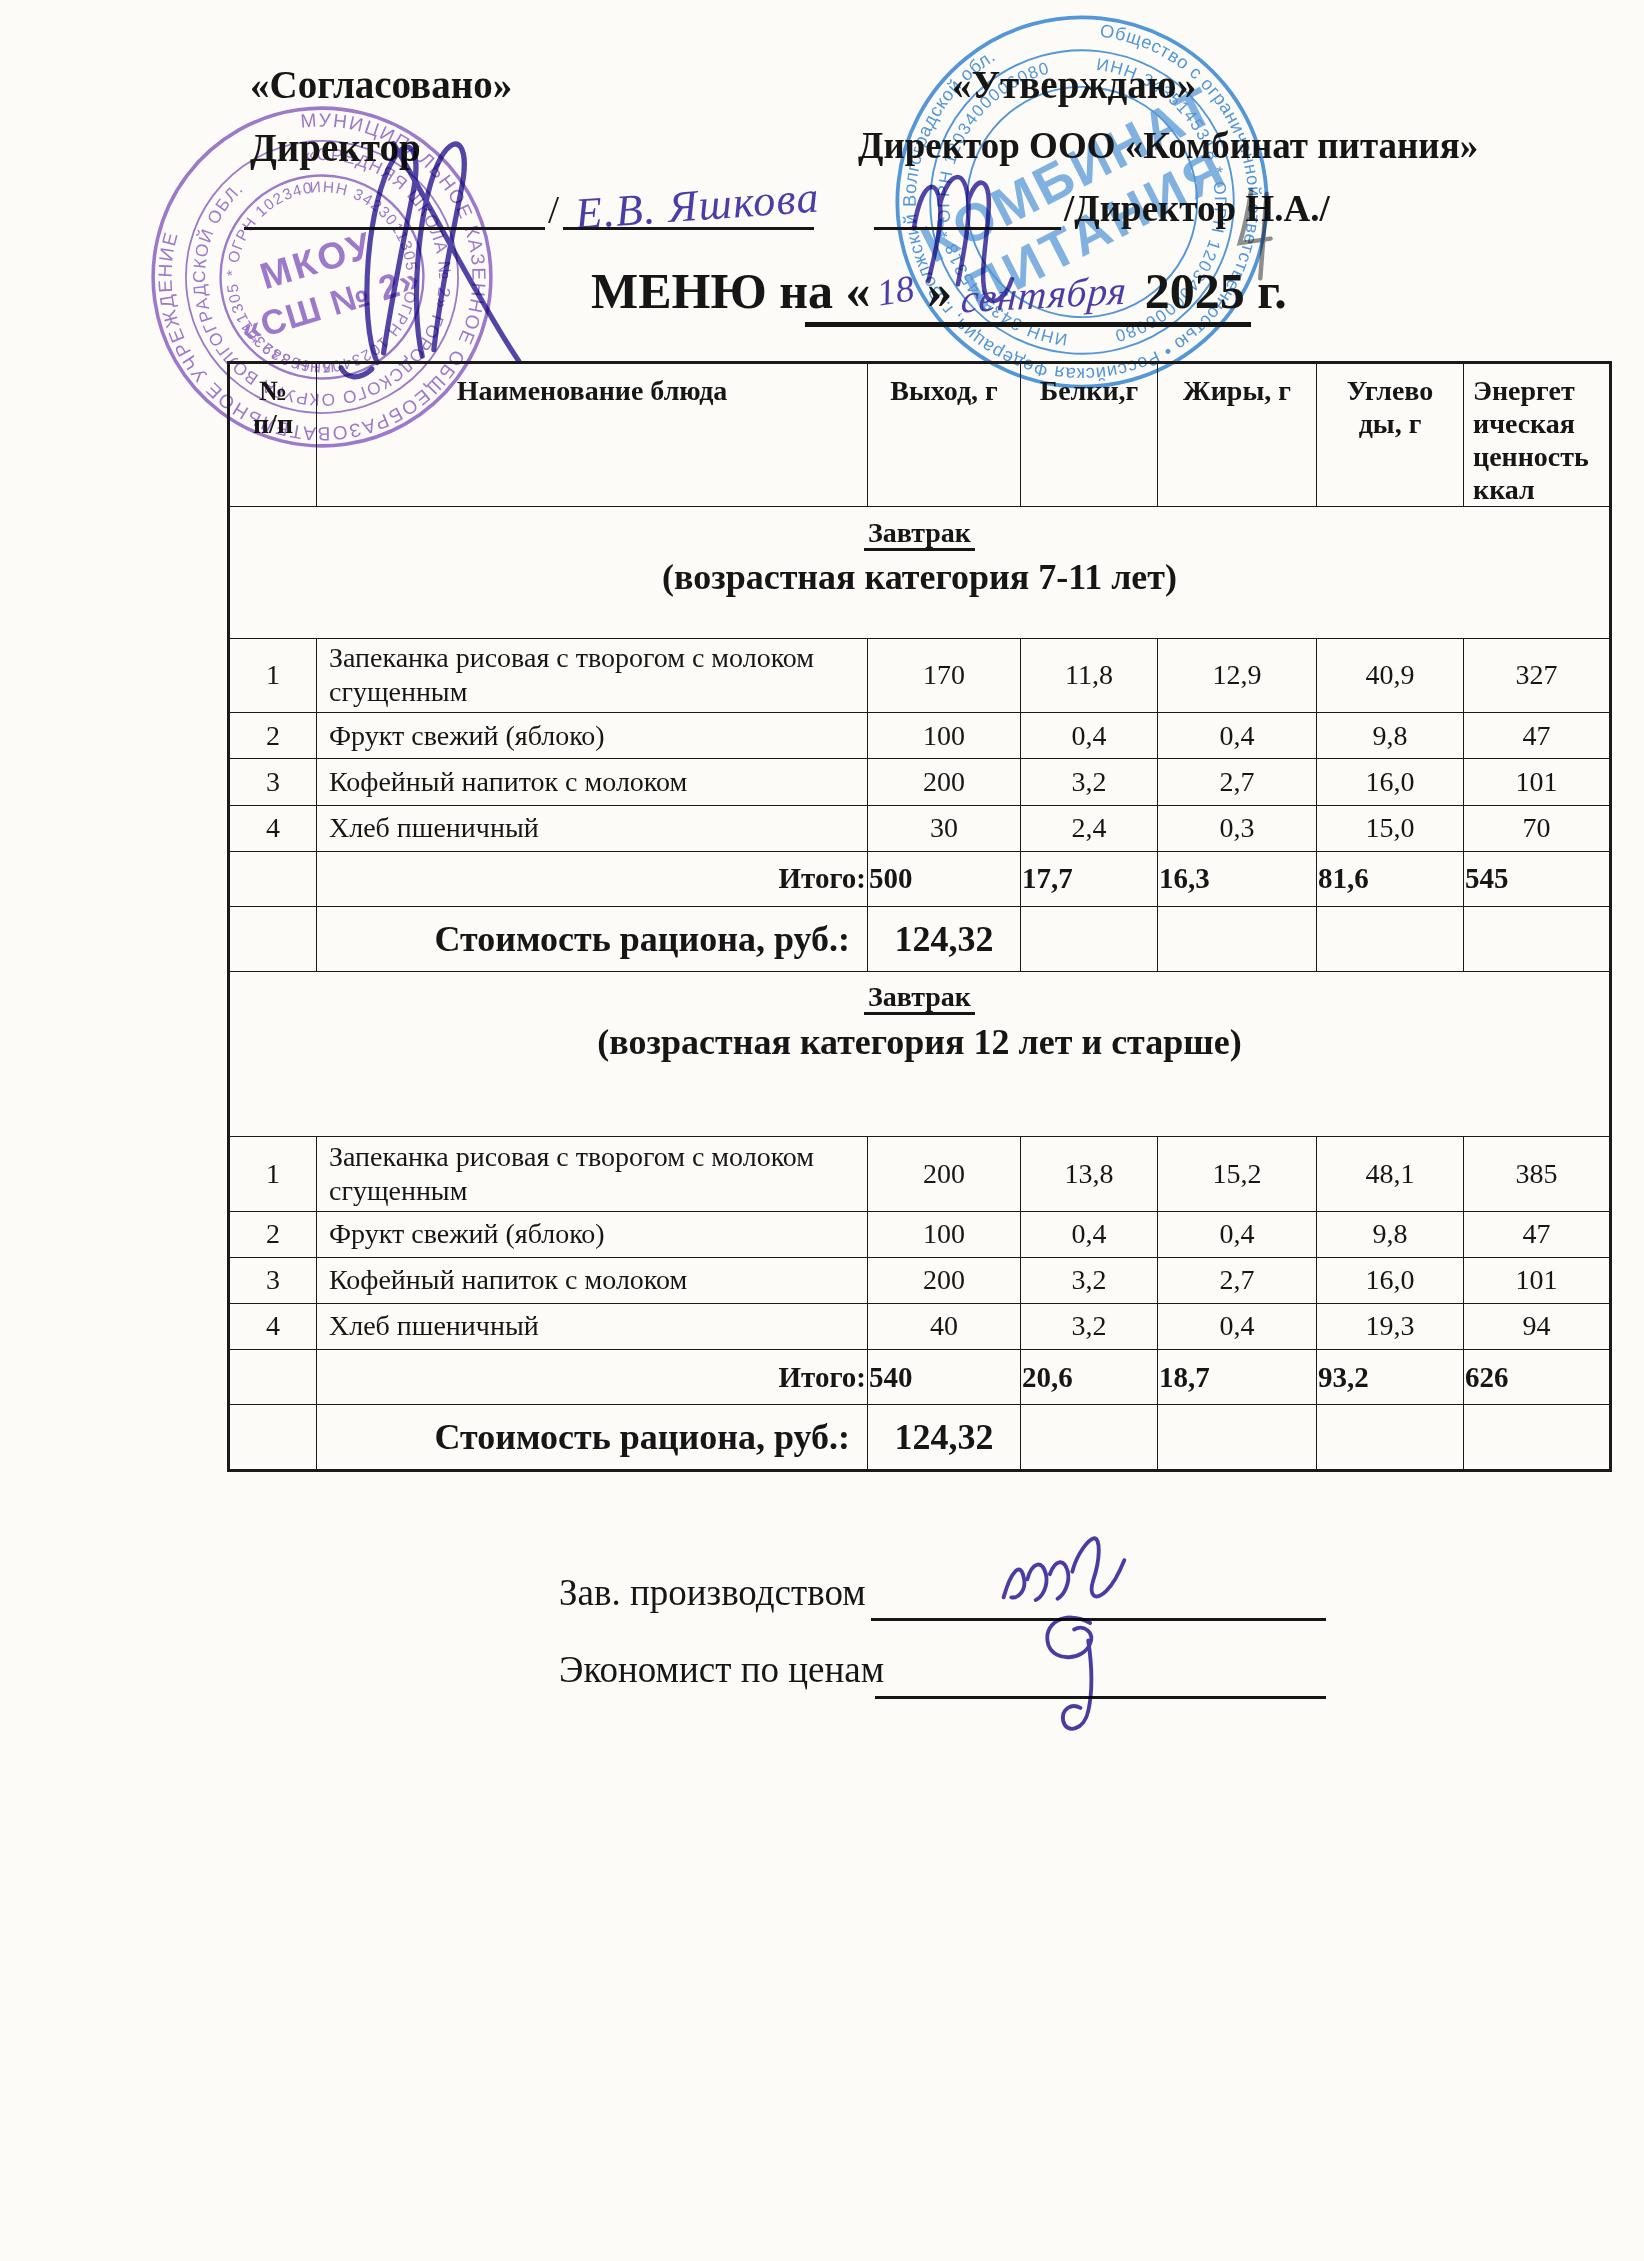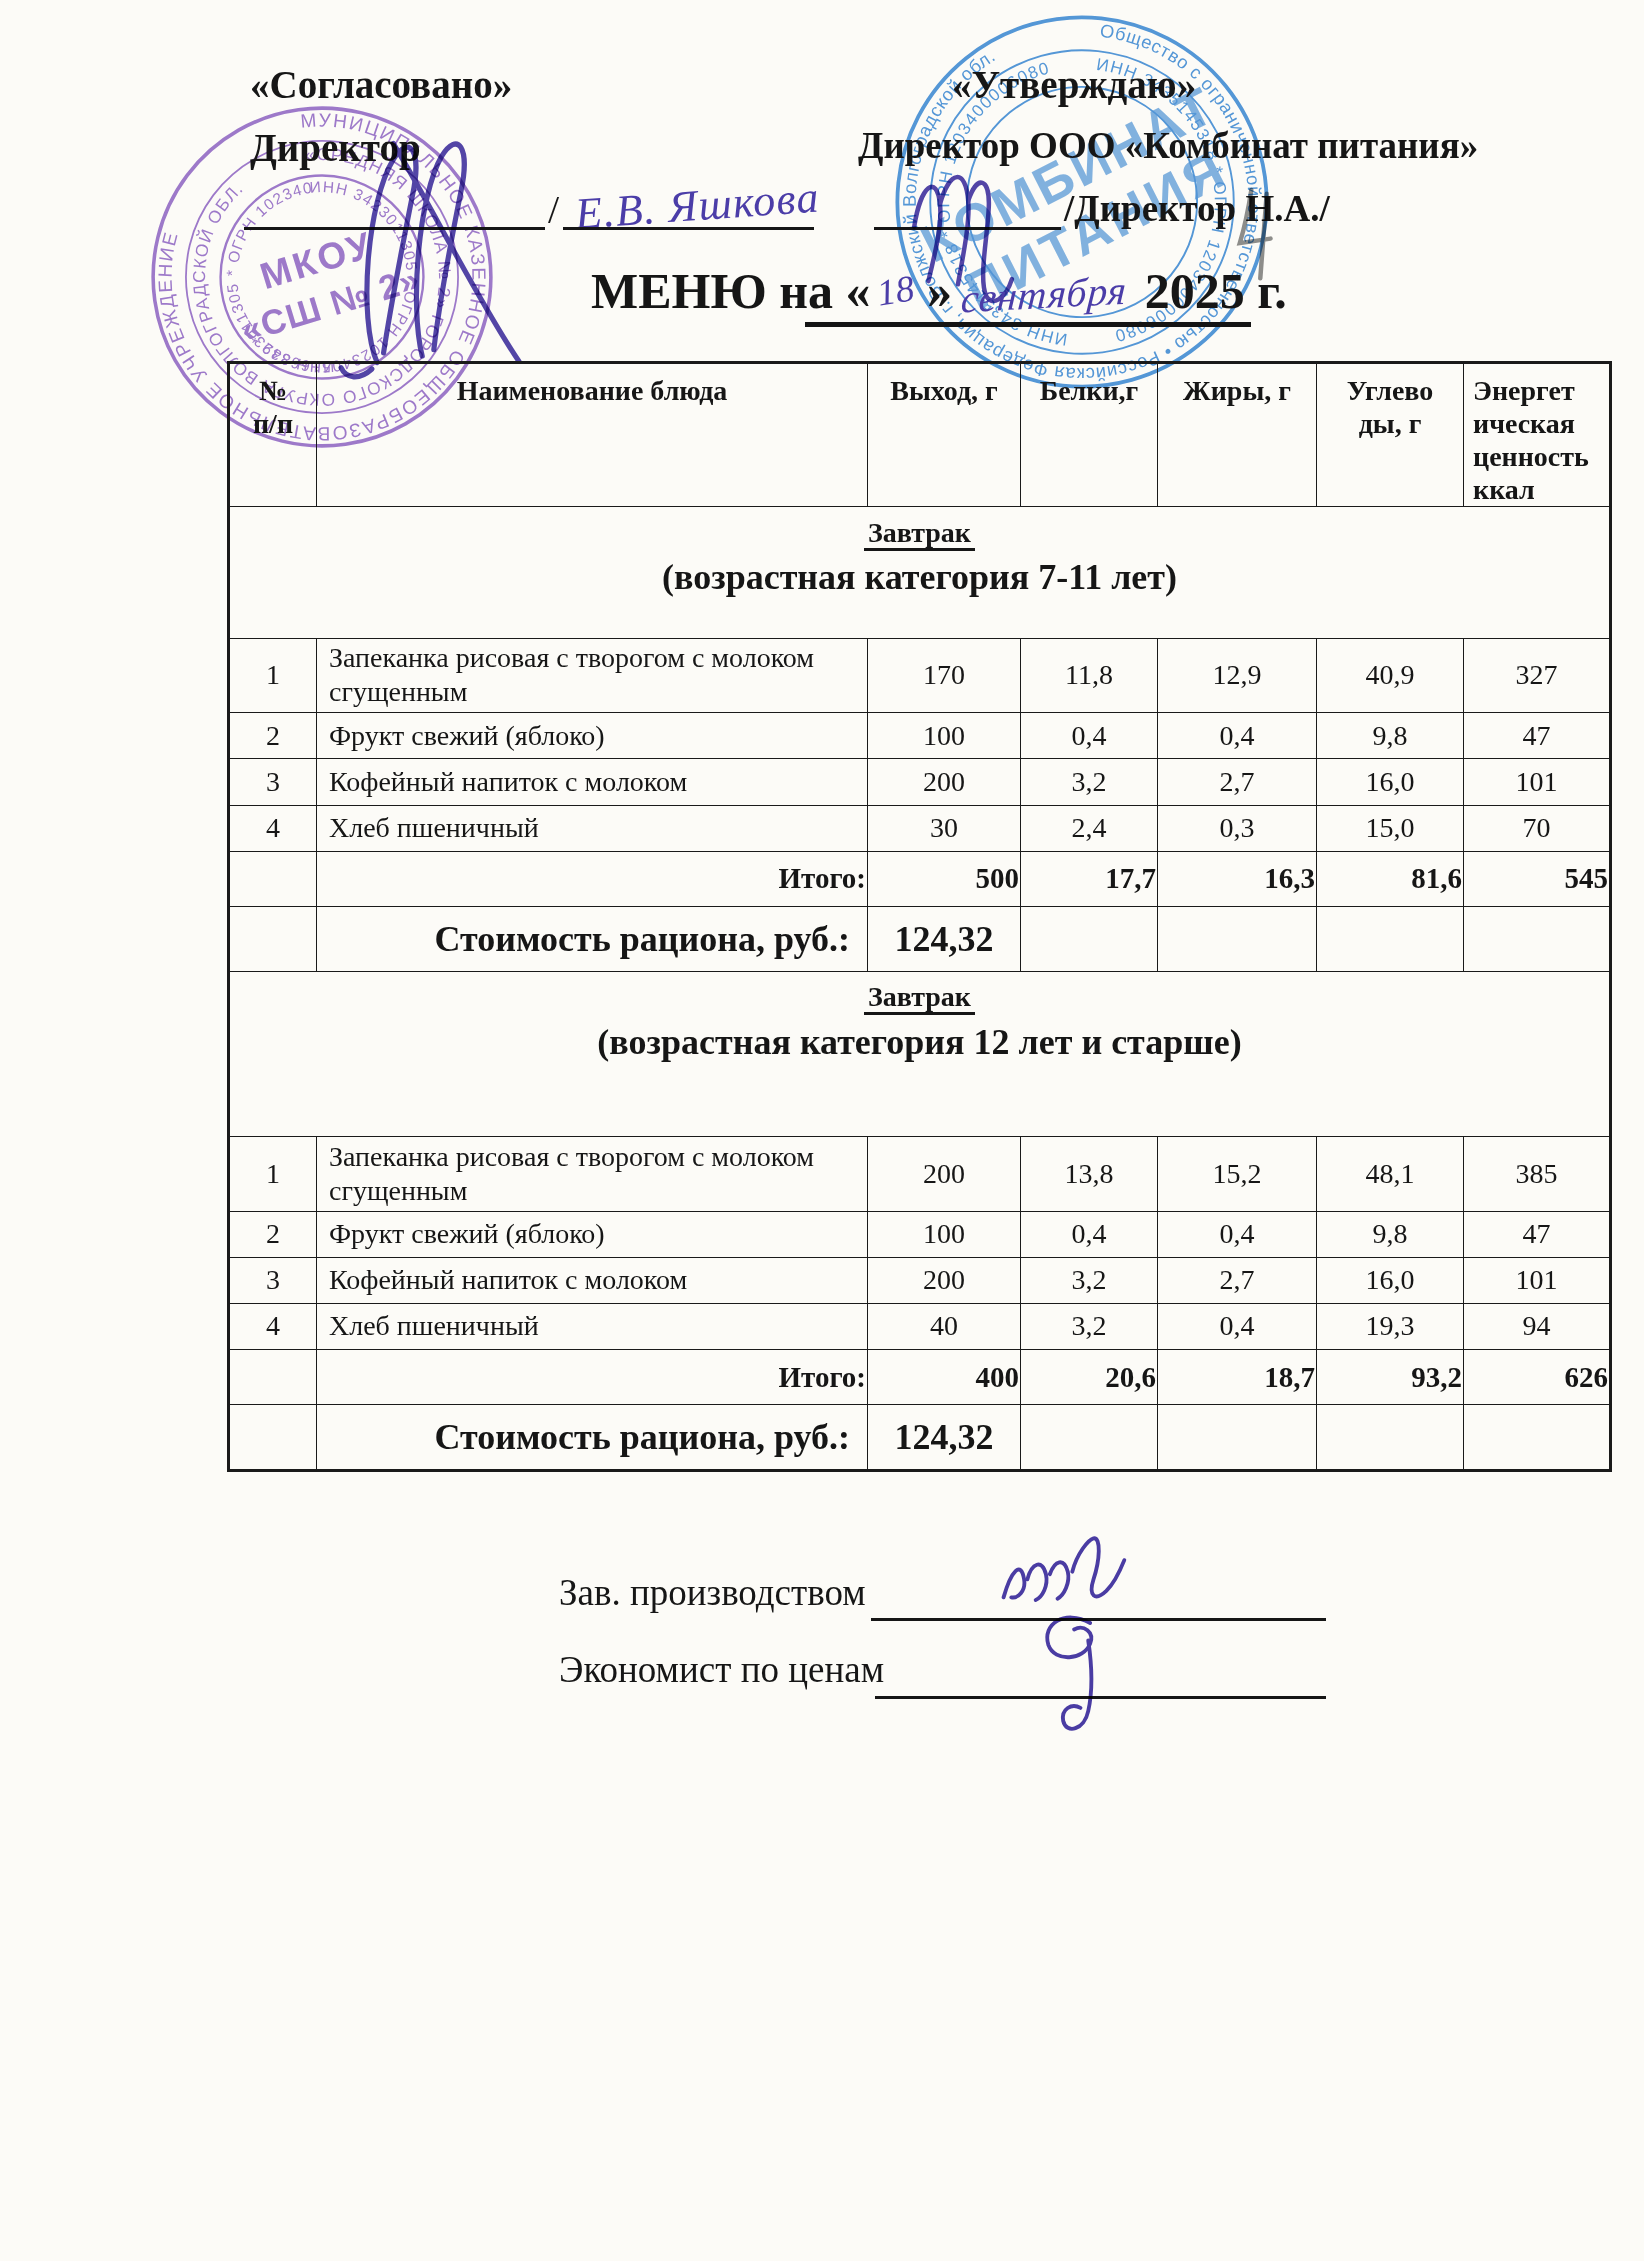--- a/index.html
+++ b/index.html
@@ -47,21 +47,21 @@
     white-space:pre-line;line-height:1.18;height:132px;text-align:center;
   }
   .doc-table thead th.h6{text-align:left;padding-left:9px;}
   .data-row td{font-size:28px;height:40px;text-align:center;line-height:1.22;padding:2.6px 3.9px;vertical-align:middle;}
   .data-row td.col1{text-align:left;padding-left:12px;}
   .section-cell{border-top:3.9px solid #1a1a1a;border-bottom:3.9px solid #1a1a1a;text-align:center;vertical-align:top;padding-top:10.3px;}
   .section-cell-0{height:119px;}
   .section-cell-1{height:153px;}
   .sec-title{font-size:28px;font-weight:bold;border-bottom:3.9px solid #161616;display:inline-block;line-height:1.08;padding:0 3.9px 0 3.9px;}
   .sec-sub{font-size:36px;font-weight:bold;margin-top:5.2px;}
-  .total-row td{font-weight:bold;font-size:29px;height:52px;text-align:right;vertical-align:middle;}
+  .total-row td{font-weight:bold;font-size:29px;height:52px;text-align:left;vertical-align:middle;}
   .total-row td.col1{text-align:right;}
   .cost-row td{font-weight:bold;font-size:36px;height:62px;text-align:center;vertical-align:middle;}
   .cost-row td.col1{text-align:right;padding-right:17px;}
   
   .f-label1{left:559px;top:1571px;font-size:37px;}
   .f-label2{left:559px;top:1648px;font-size:37px;}
   .f-line1{left:871px;top:1618px;width:455px;}
   .f-line2{left:875px;top:1696px;width:451px;}
   
   :root{--ink:#4b3da8;}
@@ -306,21 +306,21 @@
           <td class="col1">Хлеб  пшеничный</td>
           <td class="col2">40</td>
           <td class="col3">3,2</td>
           <td class="col4">0,4</td>
           <td class="col5">19,3</td>
           <td class="col6">94</td>
         </tr>
         <tr class="total-row">
           <td class="col0"></td>
           <td class="col1">Итого:</td>
-          <td class="col2">400</td>
+          <td class="col2">540</td>
           <td class="col3">20,6</td>
           <td class="col4">18,7</td>
           <td class="col5">93,2</td>
           <td class="col6">626</td>
         </tr>
         <tr class="cost-row">
           <td class="col0"></td>
           <td class="col1">Стоимость рациона, руб.:</td>
           <td class="col2">124,32</td>
           <td class="col3"></td>

